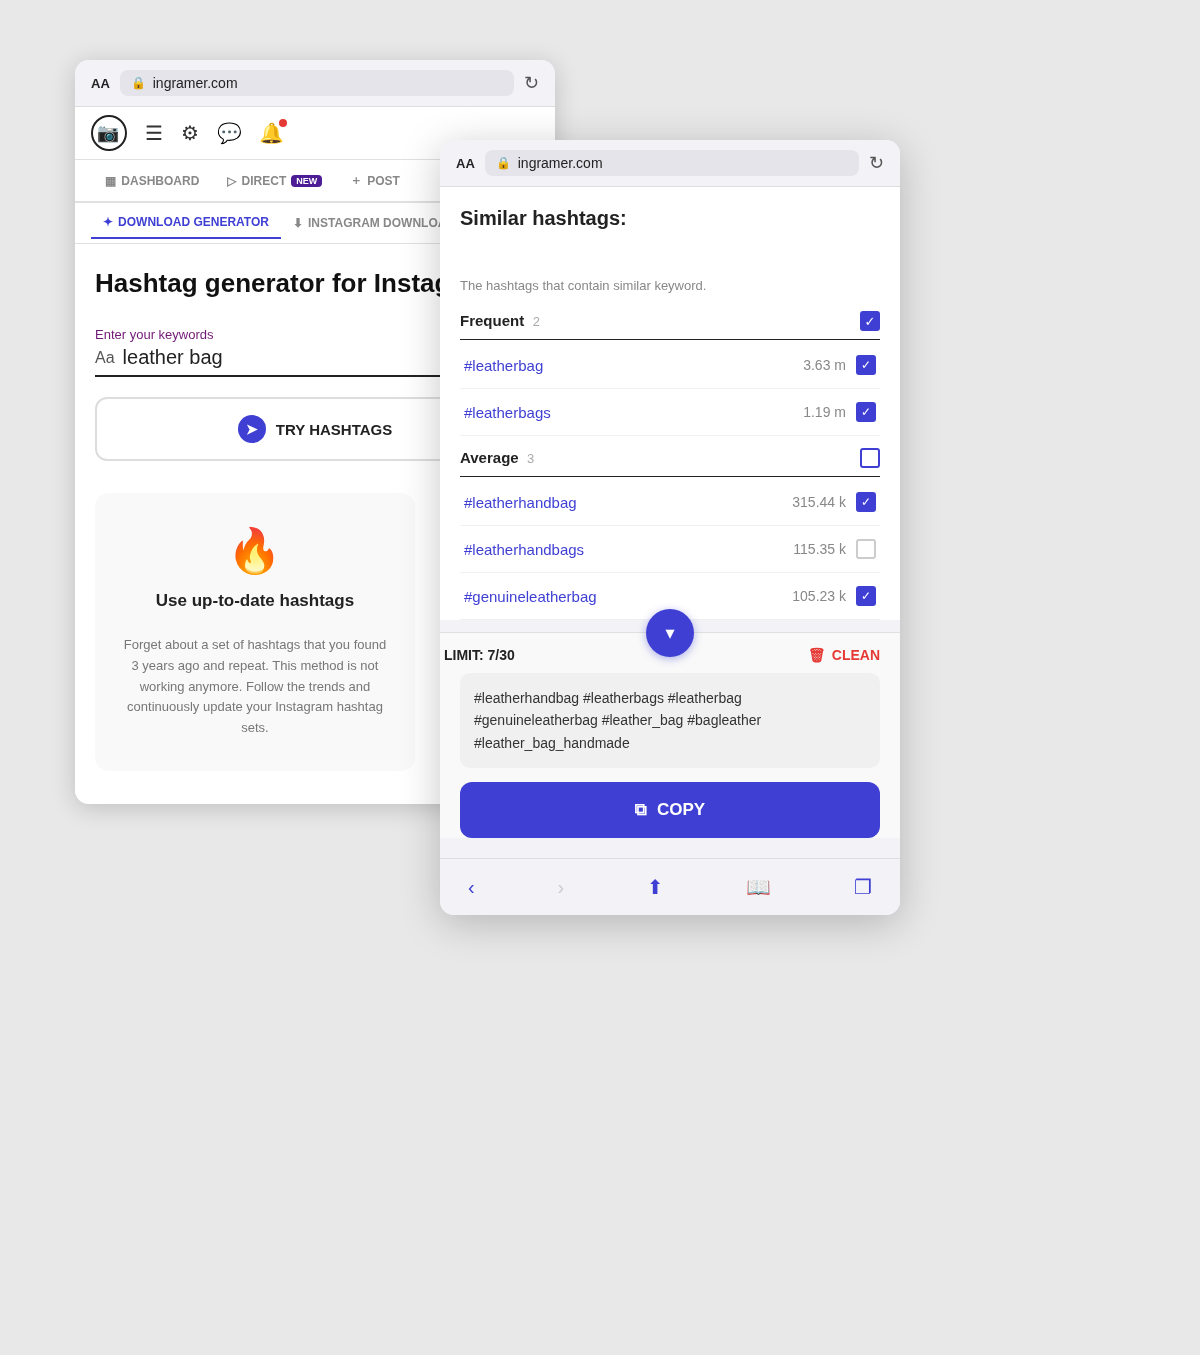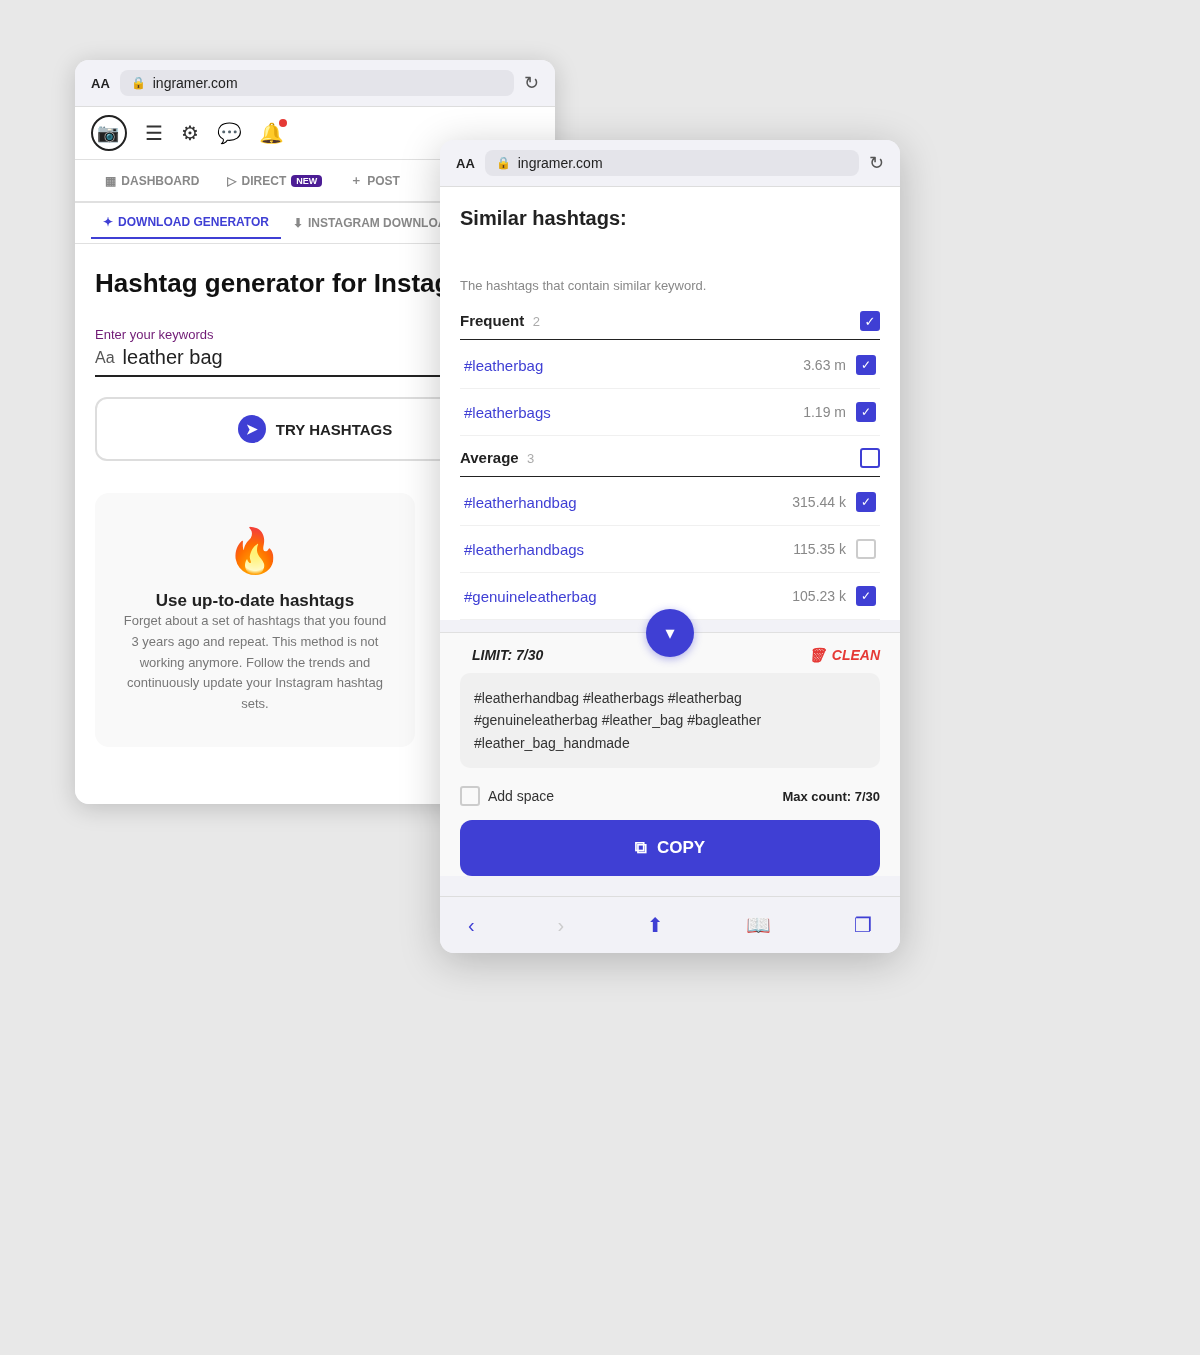--- a/index.html
+++ b/index.html
@@ -193,21 +193,21 @@
     }
     .info-card .fire-icon {
       font-size: 44px;
       color: #3f3fd4;
       margin-bottom: 14px;
     }
     .info-card .card-title {
       font-size: 17px;
       font-weight: 700;
       color: #222;
-      margin-bottom: 0;
+      margin-bottom: 24px;
     }
     .info-card .card-desc {
       font-size: 13px;
       color: #777;
       line-height: 1.6;
     }
 
     
     .browser-front {
       position: absolute;
@@ -332,22 +332,21 @@
       color: #fff;
       font-size: 18px;
       cursor: pointer;
       box-shadow: 0 2px 8px rgba(63,63,212,0.4);
     }
 
     .limit-row {
       display: flex;
       align-items: center;
       justify-content: space-between;
-      padding: 14px 20px 10px 32px;
-      font-style: italic;
+      padding: 14px 20px 10px 4px;
     }
     .limit-row .limit-text {
       font-size: 14px;
       font-weight: 700;
       color: #222;
     }
     .limit-row .clean-btn {
       display: flex; align-items: center; gap: 6px;
       font-size: 14px;
       font-weight: 600;
@@ -588,30 +587,20 @@
     <div class="limit-row">
       <span class="limit-text">LIMIT: 7/30</span>
       <div class="clean-btn">
         <span>🗑</span>
         <span>CLEAN</span>
       </div>
     </div>
 
     <div class="hashtag-textarea">#leatherhandbag #leatherbags #leatherbag #genuineleatherbag #leather_bag #bagleather #leather_bag_handmade</div>
 
-    <div class="bottom-controls">
-      <div class="add-space-row">
-        <div class="add-space-checkbox"></div>
-        <span class="add-space-label">Add space</span>
-      </div>
-      <div class="max-count">
-        <span>Max count:</span>
-        <span><span>7</span><span>/30</span></span>
-      </div>
-    </div>
 
     <button class="copy-btn">
       <span>⧉</span>
       <span>COPY</span>
     </button>
   </div>
 
   <div class="browser-nav">
     <span class="nav-btn">‹</span>
     <span class="nav-btn disabled">›</span>

